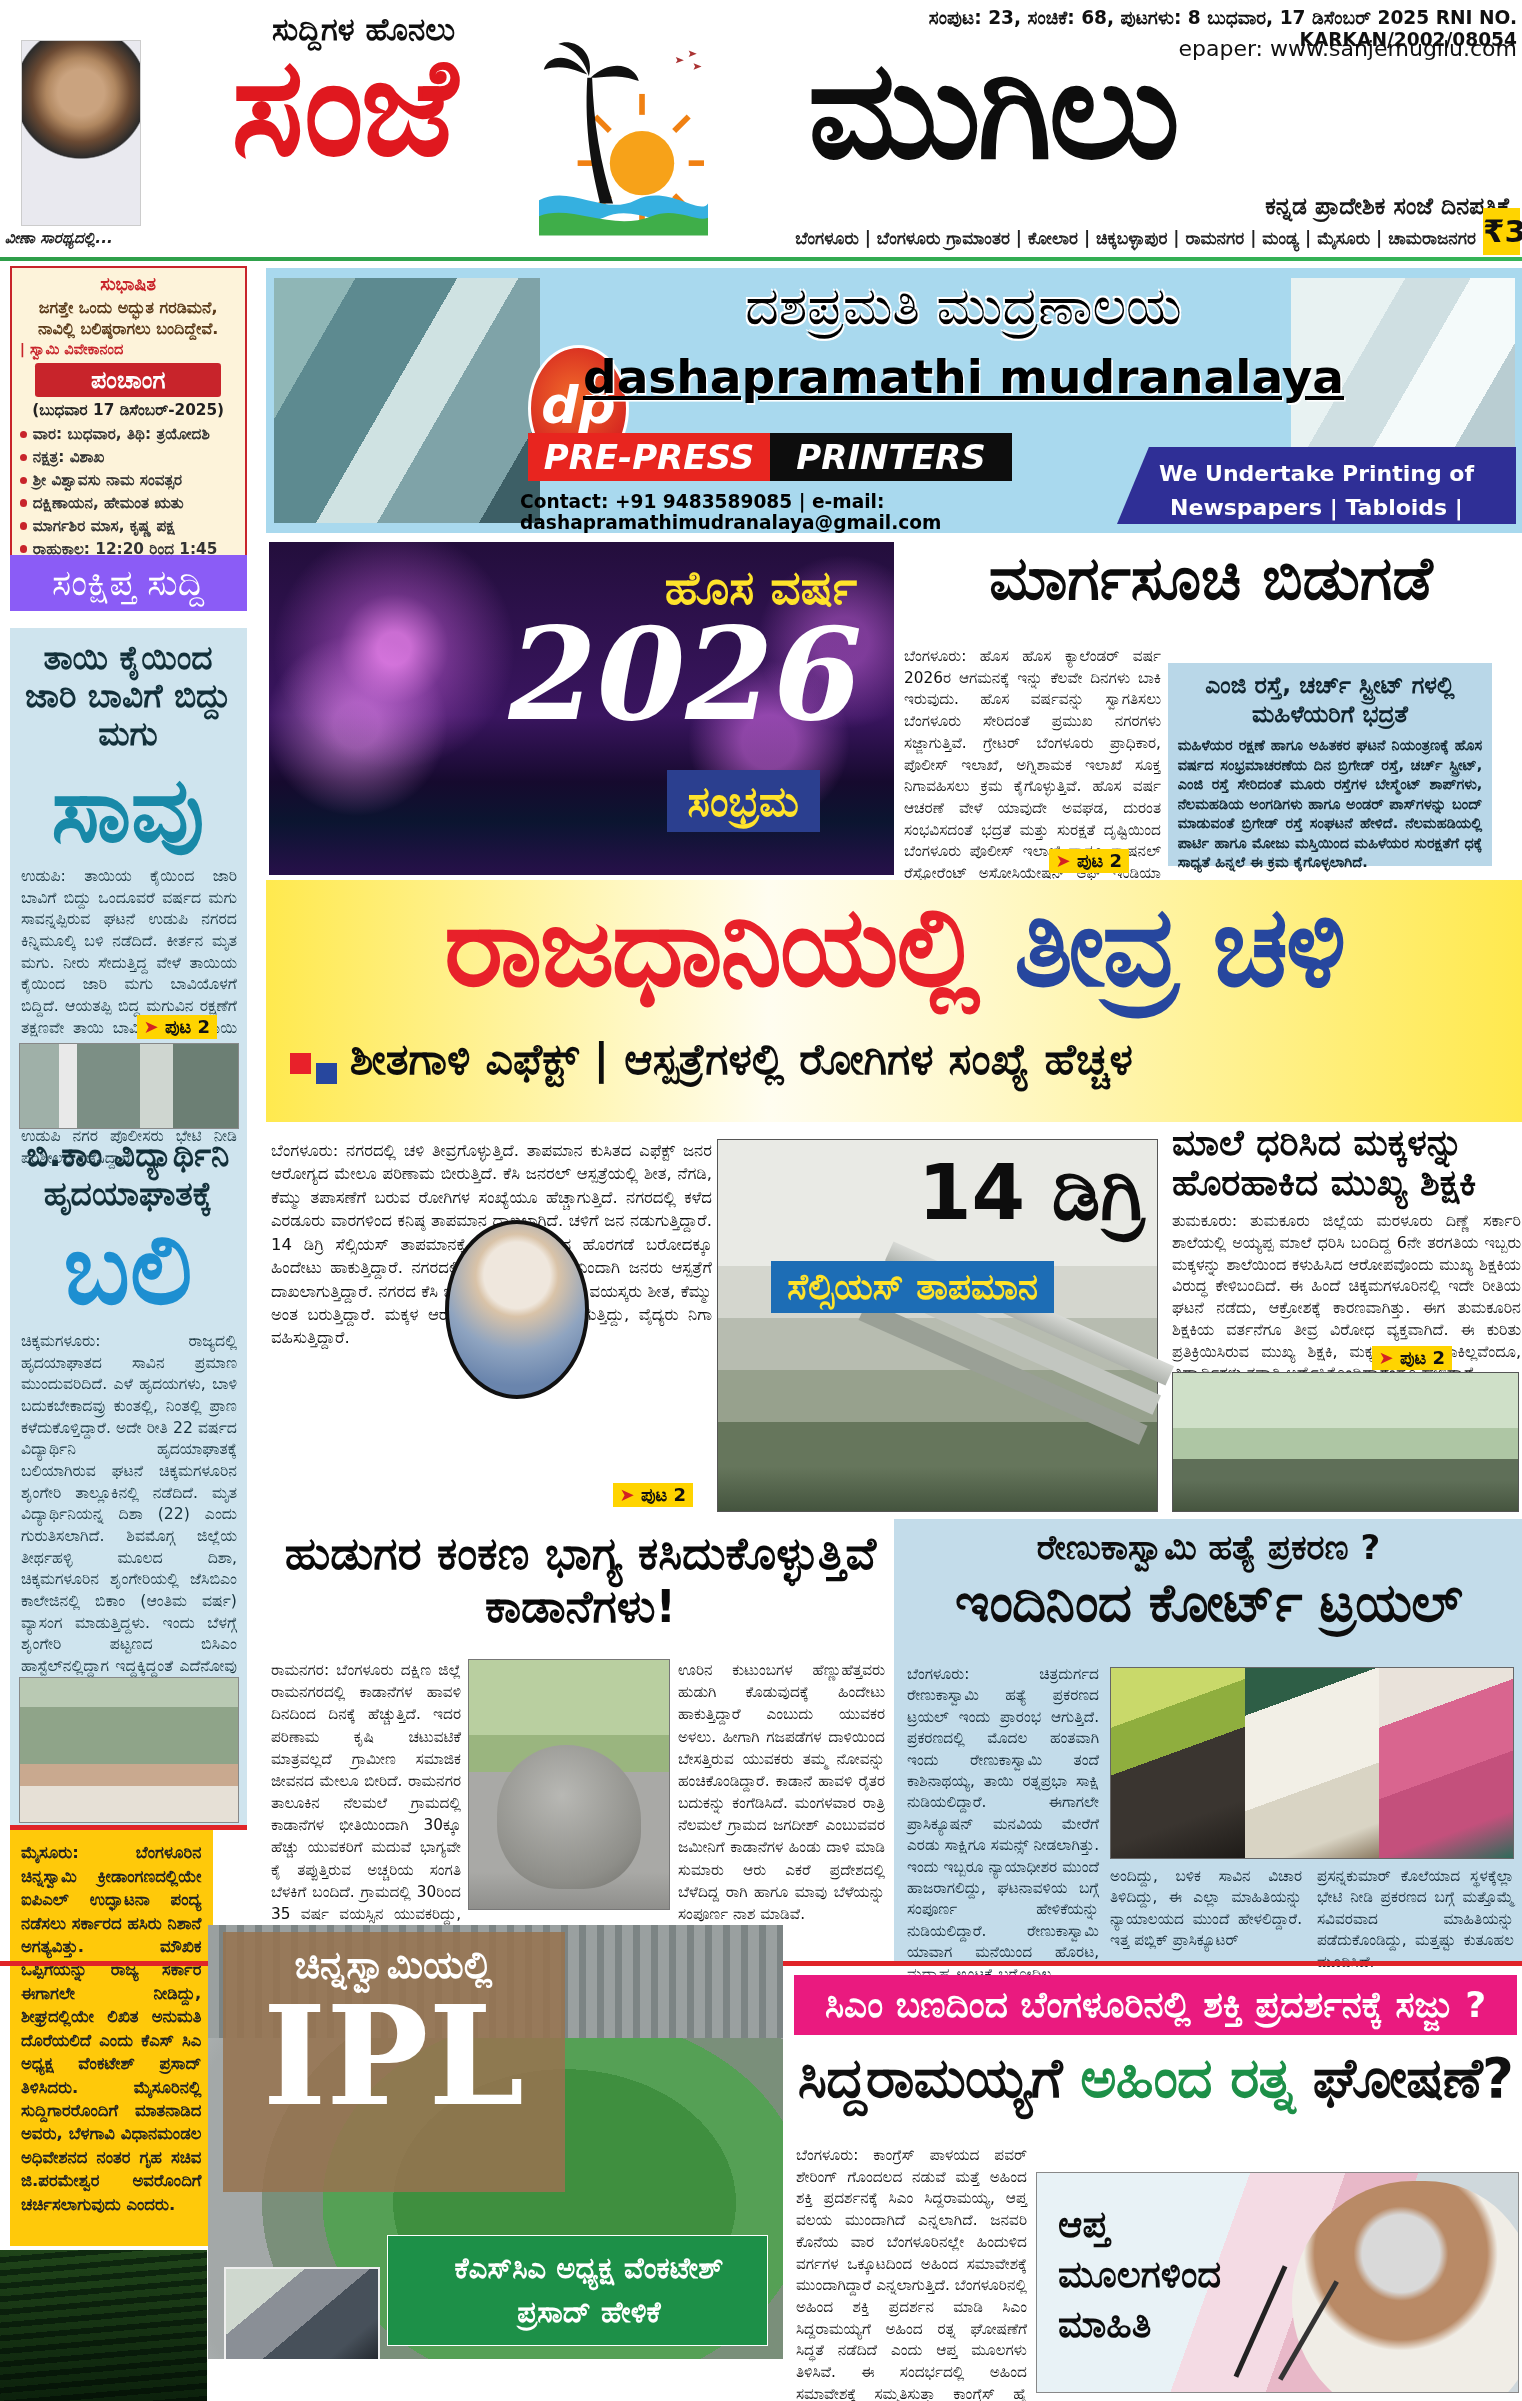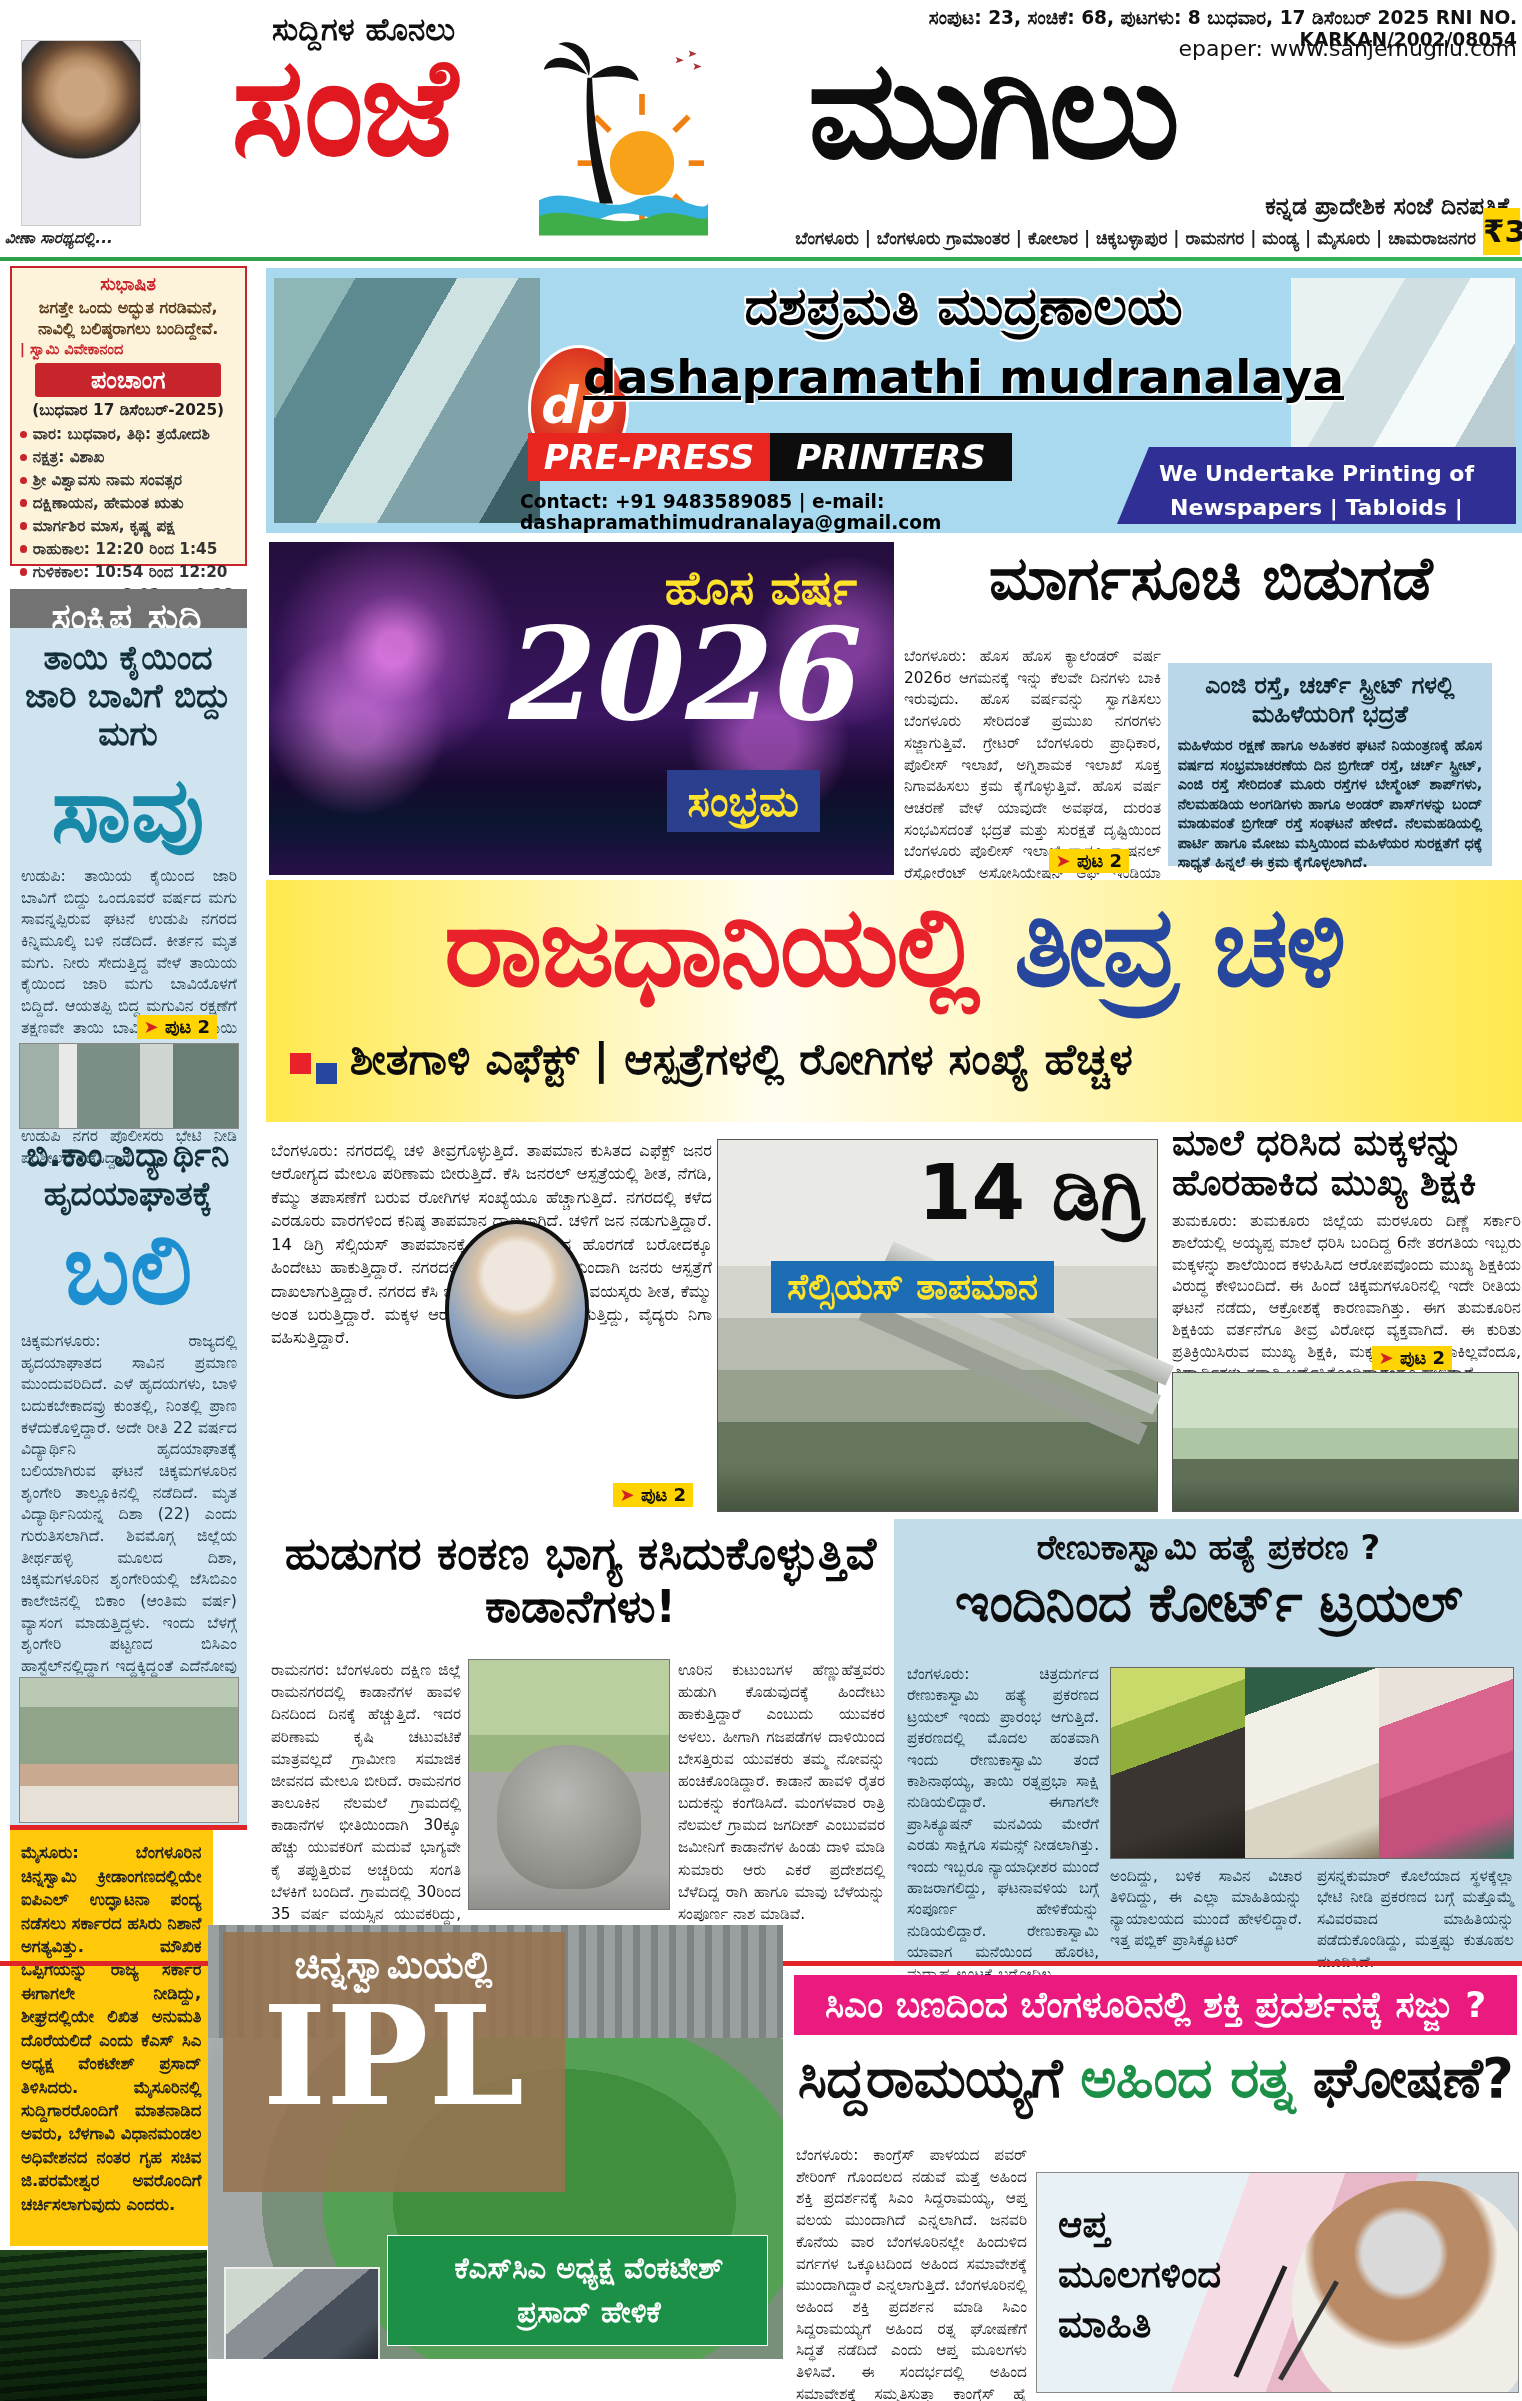--- a/index.html
+++ b/index.html
@@ -27,21 +27,21 @@
   .mh-rule{left:0;top:257px;width:1523px;height:4px;background:linear-gradient(90deg,#2e9e49,#35b457);}
 
   
   .ad{left:266px;top:268px;width:1256px;height:265px;background:#a9d9ee;}
   .ad-press{left:8px;top:9.7px;width:266px;height:245px;
     background:linear-gradient(120deg,#8fb6b6 0 20%,#5d8a90 20% 45%,#cfe2e2 45% 60%,#7fa3a8 60% 85%,#3d5f66 85%);}
   .ad-machine{left:1025px;top:9.7px;width:224px;height:178px;
     background:linear-gradient(120deg,#e8f2f2 0 35%,#cfdfe2 35% 55%,#f4fafa 55% 80%,#b9cdd2 80%);}
   .ad-dp{left:262px;top:77px;width:95px;height:121px;border-radius:50%;background:radial-gradient(circle at 45% 40%,#f06a2a,#d31f1f 75%);
     color:#fff;font-size:52px;font-weight:900;font-style:italic;text-align:center;line-height:115px;border:3.2px solid #fff;}
-  .ad-kn{left:290px;top:8px;width:815px;font-size:52px;font-weight:700;color:#000;text-align:center;
+  .ad-kn{left:290px;top:8px;width:815px;font-size:52px;font-weight:400;color:#000;text-align:center;
     text-shadow:1.6px 1.6px 0 #fff,-1.6px -1.6px 0 #fff,1.6px -1.6px 0 #fff,-1.6px 1.6px 0 #fff;}
   .ad-en{left:290px;top:81px;width:815px;font-size:47px;font-weight:900;color:#000;text-align:center;text-decoration:underline;
     text-shadow:1.6px 1.6px 0 #fff;}
   .ad-pre{left:262px;top:165px;width:242px;height:48px;background:#e8251f;color:#fff;font-size:34px;font-weight:900;
     font-style:italic;text-align:center;line-height:48px;}
   .ad-pri{left:504px;top:165px;width:242px;height:48px;background:#0d0d0d;color:#fff;font-size:34px;font-weight:900;
     font-style:italic;text-align:center;line-height:48px;}
   .ad-contact{left:254px;top:223px;width:613px;font-size:18.6px;font-weight:bold;color:#000;}
   .ad-serv{left:851px;top:179px;width:399px;height:77px;background:#2f2f96;color:#fff;
     clip-path:polygon(8% 0,100% 0,100% 100%,0 100%);text-align:center;}
@@ -53,22 +53,22 @@
   .pan-sub-label{color:#c8242b;font-size:18px;font-weight:900;text-align:center;}
   .pan-quote{font-size:16px;font-weight:bold;color:#5a3a1a;text-align:center;margin-top:3.2px;line-height:1.3;}
   .pan-author{font-size:14.5px;font-weight:bold;color:#c8242b;text-align:left;margin-top:1.6px;}
   .pan-ribbon{margin:4.8px auto 3.2px;background:#c8242b;color:#fff;font-size:24px;font-weight:900;text-align:center;
     width:186px;padding:3.2px 0;border-radius:3.2px;}
   .pan-date{font-size:15.3px;font-weight:bold;text-align:center;color:#222;}
   .pan-items{list-style:none;margin:4.8px 0 0;padding:0;}
   .pan-items li{font-size:15.3px;font-weight:bold;color:#333;line-height:1.5;padding-left:13px;position:relative;}
   .pan-items li::before{content:"";position:absolute;left:0;top:7.3px;width:7.3px;height:7.3px;border-radius:50%;background:#c8242b;}
 
-  .brief-head{left:9.7px;top:589px;width:237px;height:56px;background:#737373;color:#fff;
-    font-size:36px;font-weight:700;text-align:center;line-height:56px;}
+  .brief-head{left:9.7px;top:555px;width:237px;height:56px;background:#8b5cf6;color:#fff;
+    font-size:36px;font-weight:400;text-align:center;line-height:56px;}
   .side-block{left:9.7px;top:628px;width:237px;height:1197px;background:#cfe4ee;}
   .side-h1{left:16px;top:639px;width:224px;font-size:33px;font-weight:900;color:#13303a;text-align:center;line-height:1.15;}
   .side-big1{left:16px;top:765px;width:224px;font-size:90px;font-weight:900;color:#1889a8;text-align:center;line-height:1;}
   .side-b1{left:21px;top:865px;width:216px;font-size:15.7px;color:#16323c;line-height:1.38;}
   .tag{display:inline-block;background:#ffd400;color:#111;font-size:18px;font-weight:bold;padding:0.8px 6.5px;}
   .tag .arr{color:#d42222;font-weight:900;}
   .tag1{left:137px;top:1015px;}
   .side-photo1{left:19.4px;top:1043px;width:218px;height:84px;
     background:linear-gradient(90deg,#9fb0a8 0 18%,#e9e9e9 18% 26%,#7c8f85 26% 55%,#cfd6d0 55% 70%,#6c7f74 70%);border:0.8px solid #888;}
   .side-h2{left:16px;top:1136px;width:224px;font-size:33px;font-weight:900;color:#13303a;text-align:center;line-height:1.18;}

